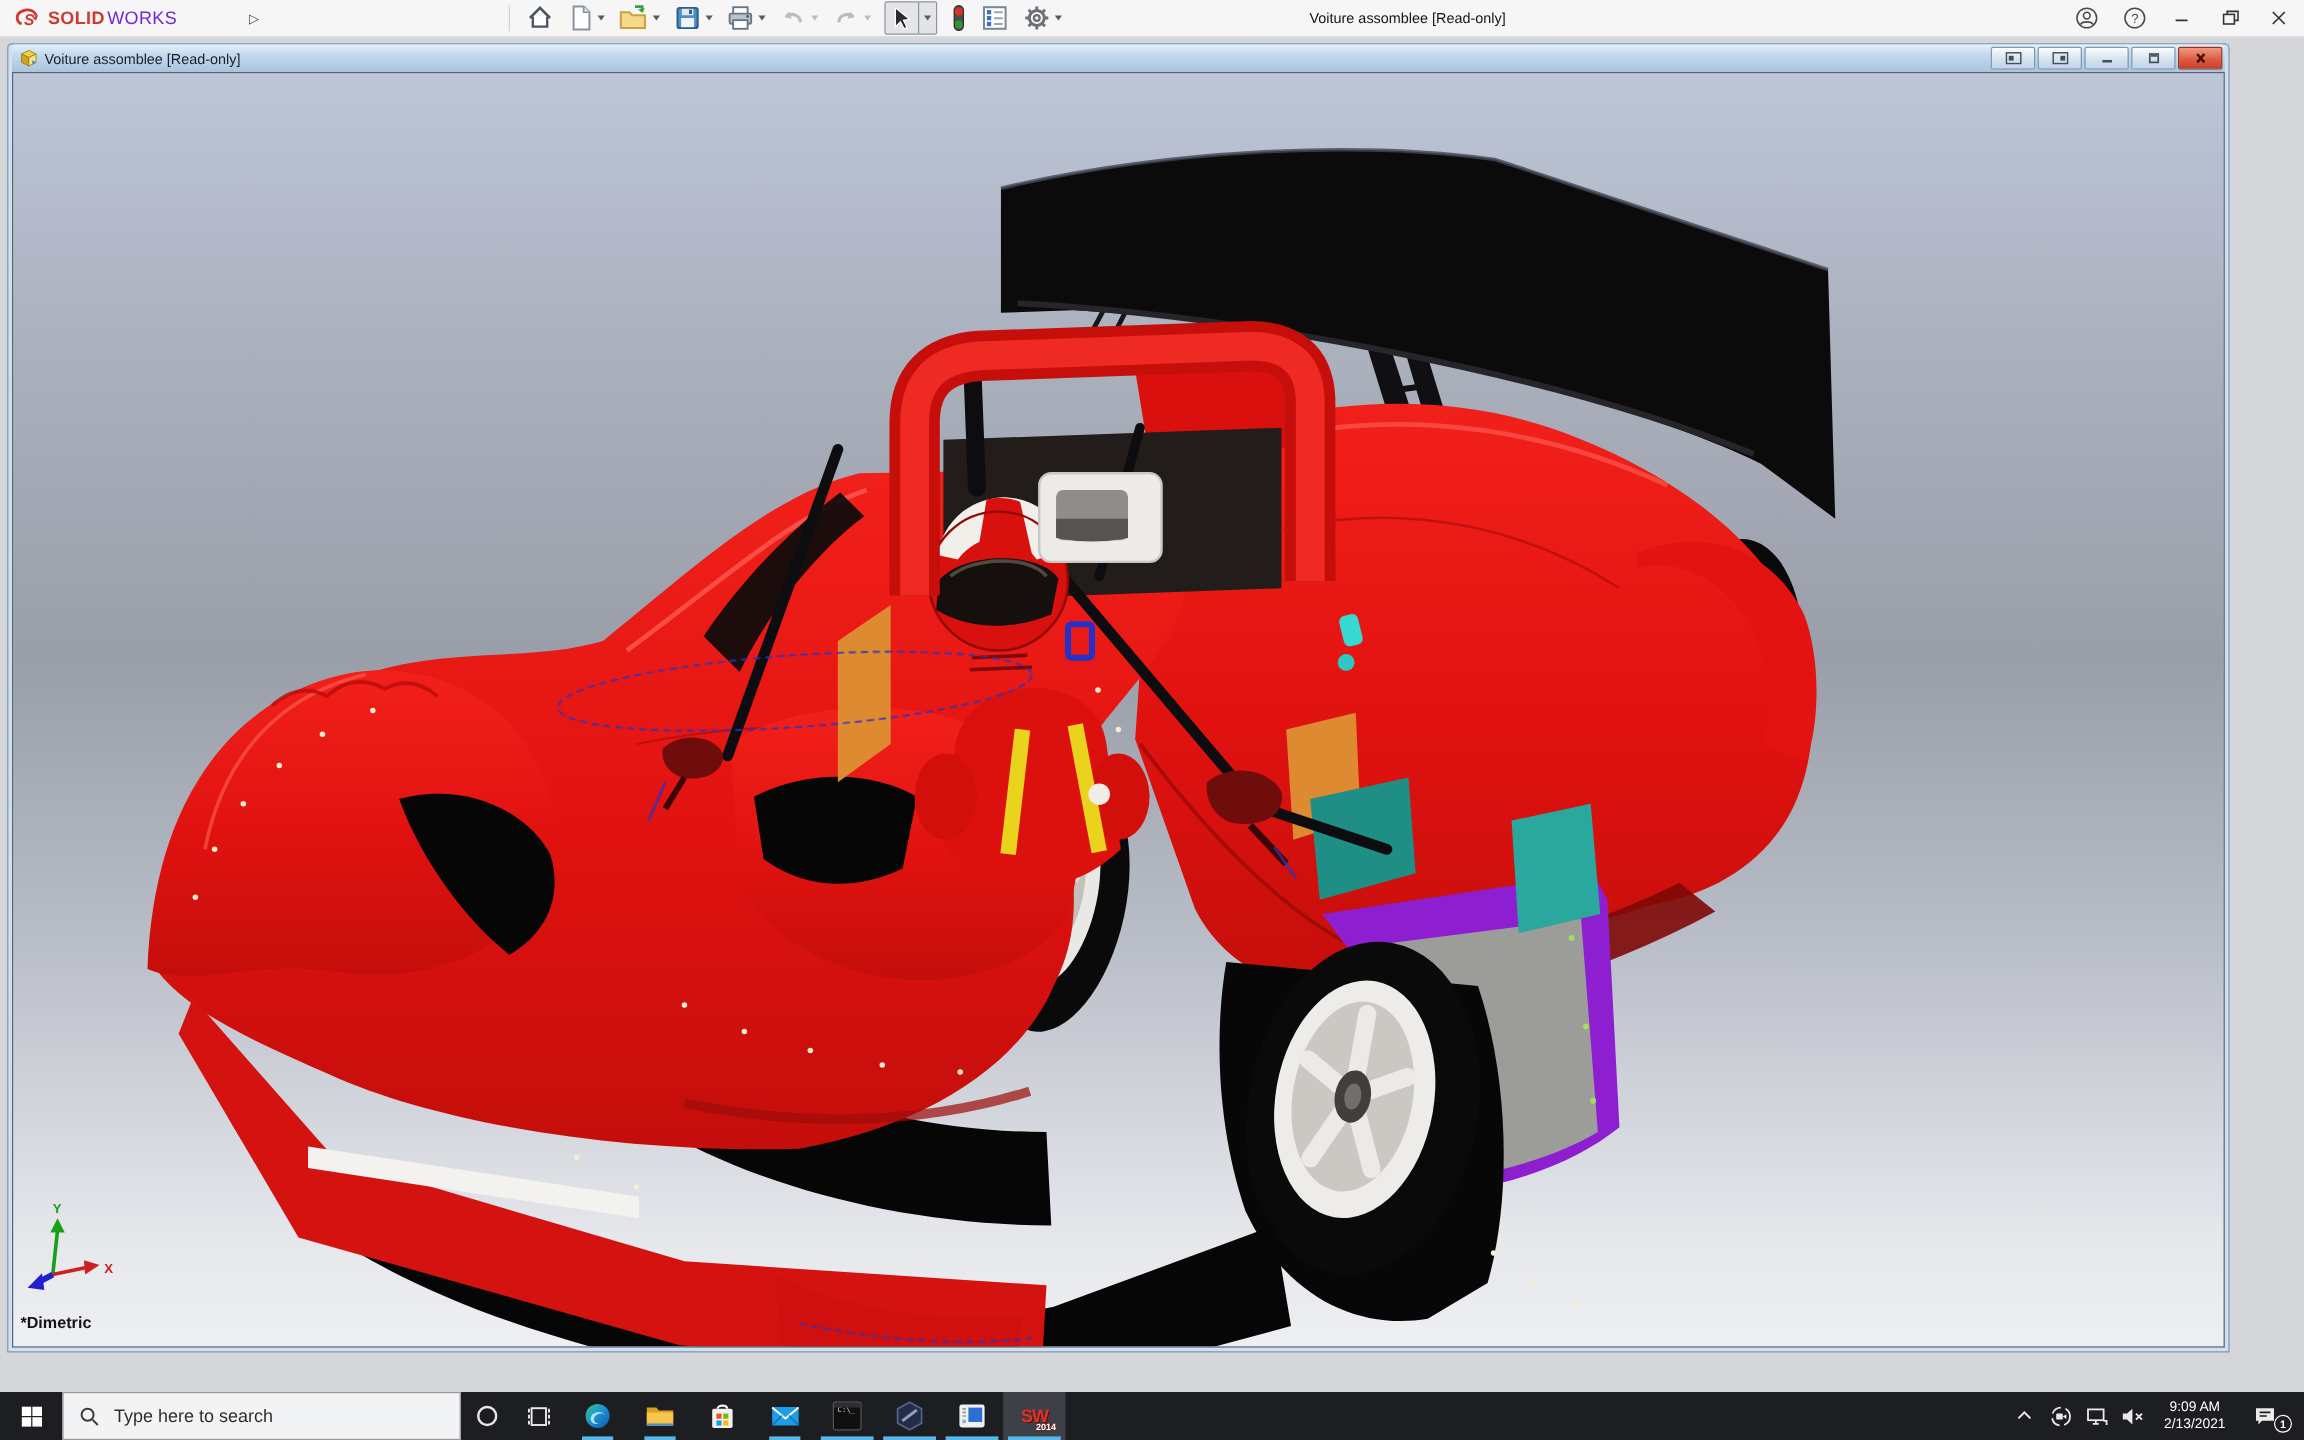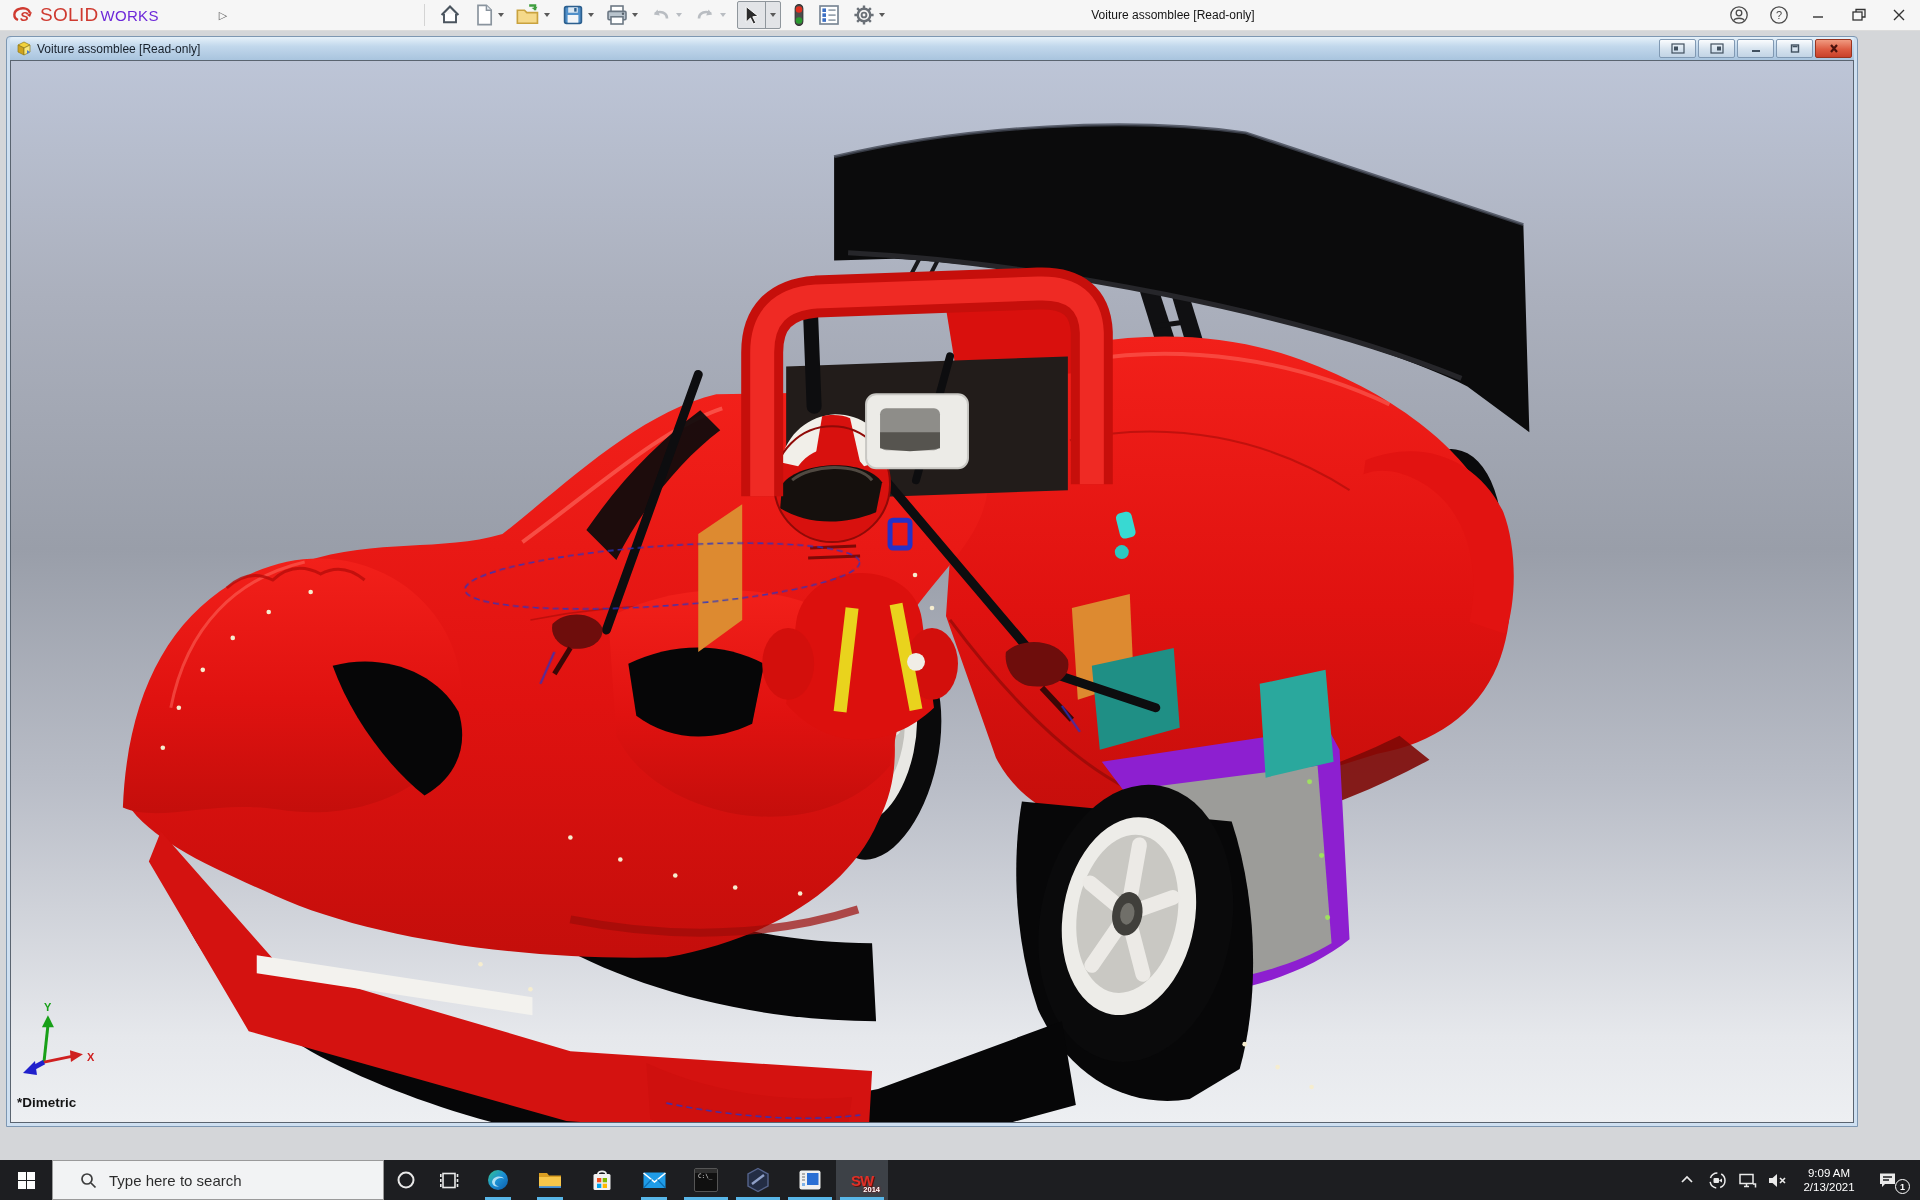--- a/index.html
+++ b/index.html
@@ -3,21 +3,21 @@
 <meta charset="utf-8">
 <style>
   html,body{margin:0;padding:0;background:#222;}
   .screen{position:relative;width:1920px;height:1200px;overflow:hidden;
           font-family:"Liberation Sans",sans-serif;background:#d4d6d9;
           -webkit-font-smoothing:antialiased;}
   
   .titlebar{position:absolute;left:0;top:0;width:1920px;height:30px;background:#f6f6f6;
             border-bottom:1px solid #dcdcdc;z-index:5;}
   .brand{position:absolute;left:10px;top:0;height:30px;display:flex;align-items:center;gap:2px;}
-  .brand-bold{font-weight:normal;font-size:19px;color:#cf3a30;letter-spacing:.3px;}
+  .brand-bold{font-weight:bold;font-size:15px;color:#cf3a30;letter-spacing:.3px;}
   .brand-light{font-weight:normal;font-size:15px;color:#6d28d9;letter-spacing:.3px;}
   .flyout{color:#555;font-size:11px;margin-left:58px;}
   .tb-sep{position:absolute;left:424px;top:4px;width:1px;height:22px;background:#d4d4d4;}
   .toolbar{position:absolute;left:438px;top:0;height:30px;display:flex;align-items:center;gap:11px;}
   .tool{display:flex;align-items:center;gap:2px;height:26px;}
   .caret{width:0;height:0;border-left:3.5px solid transparent;border-right:3.5px solid transparent;
          border-top:4px solid #5a5a5a;margin-left:1px;}
   .caret.dis{border-top-color:#b9bdc2;}
   .tool.active{background:#e2e4e7;border:1px solid #8f969c;border-radius:2px;padding:0 1px;}
   .tool.active .caret-box{border-left:1px solid #8f969c;align-self:stretch;display:flex;align-items:center;padding:0 3px;}
@@ -38,21 +38,21 @@
   .dbtn.close{background:linear-gradient(180deg,#f09a80 0%,#dd5c42 55%,#c8402a 100%);border-color:#97331f;}
   .viewport{position:relative;height:calc(100% - 23px);border:1px solid #5a6470;box-sizing:border-box;overflow:hidden;
     background:linear-gradient(180deg,#bdc5d7 0%,#abb0bd 22%,#999ea9 46%,#b9bdc7 68%,#e6e8ec 92%,#edeff2 100%);}
   .viewport svg.car{position:absolute;left:0;top:0;width:100%;height:100%;}
   
   .taskbar{position:absolute;left:0;top:1160px;width:1920px;height:40px;background:#1d1e21;z-index:6;
            display:flex;align-items:stretch;color:#eee;}
   .tb-cell{width:52px;display:flex;align-items:center;justify-content:center;position:relative;}
   .tb-cell.small{width:44px;}
   .searchbox{width:332px;background:#f2f3f4;border:1px solid #9a9a9a;box-sizing:border-box;
-             display:flex;align-items:center;gap:10px;padding-left:27px;}
+             display:flex;align-items:center;gap:10px;padding-left:13px;}
   .searchbox input{border:none;outline:none;background:transparent;font-size:15px;color:#1b1b1b;
                    font-family:"Liberation Sans",sans-serif;width:250px;}
   .searchbox input::placeholder{color:#1b1b1b;opacity:.92;}
   .underline{position:absolute;bottom:0;height:3px;background:#58b6e8;left:50%;transform:translateX(-50%);}
   .underline.narrow{width:26px;}
   .underline.wide{width:44px;}
   .tb-cell.activeapp{background:#3d4147;}
   .tray{margin-left:auto;display:flex;align-items:center;padding-right:14px;gap:4px;}
   .tray-ic{width:26px;height:40px;display:flex;align-items:center;justify-content:center;}
   .clock{width:70px;text-align:center;font-size:11.5px;line-height:14px;color:#fff;}

